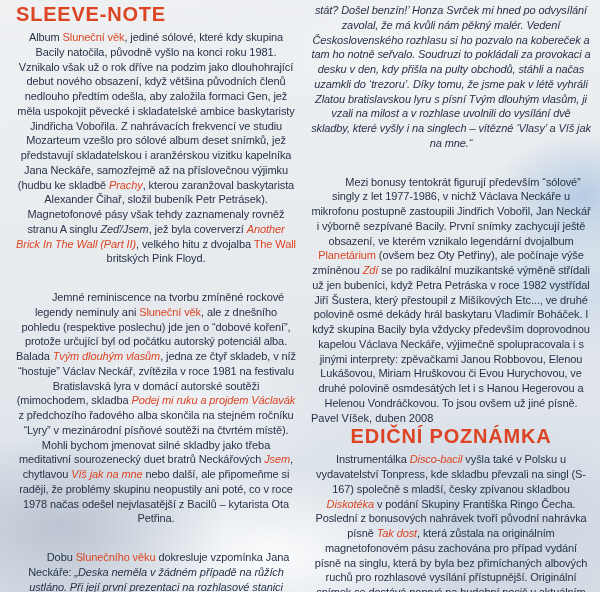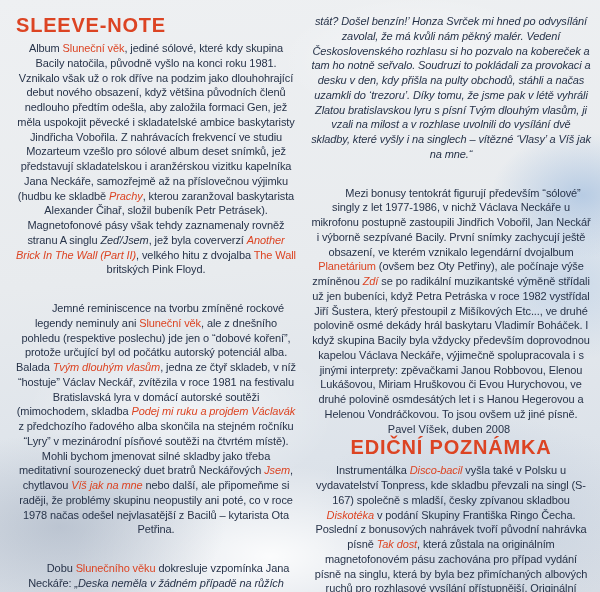--- a/index.html
+++ b/index.html
@@ -10,33 +10,33 @@
     background:
       radial-gradient(130px 90px at 97% 33%, rgba(150,182,220,0.60), transparent 70%),
       radial-gradient(170px 110px at 94% 48%, rgba(158,190,226,0.38), transparent 70%),
       radial-gradient(230px 130px at 10% 89%, rgba(145,158,178,0.42), transparent 72%),
       radial-gradient(280px 130px at 45% 94%, rgba(255,255,255,0.90), transparent 70%),
       radial-gradient(240px 140px at 80% 87%, rgba(168,186,210,0.38), transparent 72%),
       radial-gradient(220px 120px at 30% 70%, rgba(255,255,255,0.55), transparent 70%),
       radial-gradient(200px 90px at 70% 10%, rgba(255,255,255,0.50), transparent 70%),
       linear-gradient(175deg,#eef0f2 0%,#e8ebee 45%,#dde3ea 75%,#d6dce4 100%);
   }
-  .page{display:flex;gap:15px;padding:14px 10px 0 16px;box-sizing:border-box;width:476px;height:592px;}
+  .page{display:flex;gap:15px;padding:3px 10px 0 16px;box-sizing:border-box;width:476px;height:592px;}
   .col{width:280px;flex:0 0 280px;}
   .hd{
     font-weight:bold;font-size:20px;line-height:22px;letter-spacing:0.8px;
     color:var(--accent,#dc4423);margin:0 0 5px 0;
   }
   .hd.mt{margin-top:0;text-align:center;}
   .para{
     margin:0;font-size:11px;line-height:14.75px;letter-spacing:-0.1px;
     text-align:center;
   }
   .para.indent{text-indent:24px;margin-top:24px;}
-  .sig{font-size:11px;line-height:14.75px;text-align:center;margin:0;padding-right:4px;}
+  .sig{font-size:11px;line-height:14.75px;text-align:left;margin:0;padding-right:4px;}
   .s-rb{color:var(--accent,#dc4423);font-weight:normal;}
   .s-ri{color:var(--accent,#dc4423);font-style:italic;}
   .s-i{font-style:italic;}
 </style>
 </head>
 <body>
 
 <div class="page">
   <div class="col">
       <div class="hd">SLEEVE-NOTE</div>

